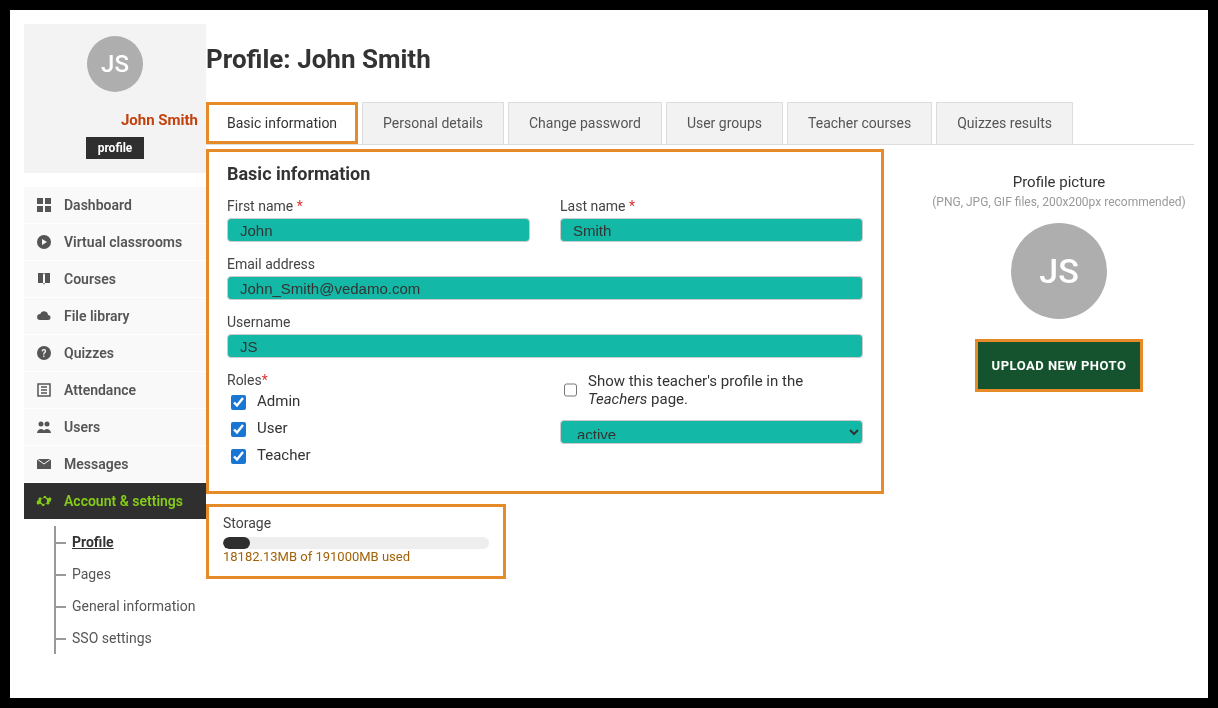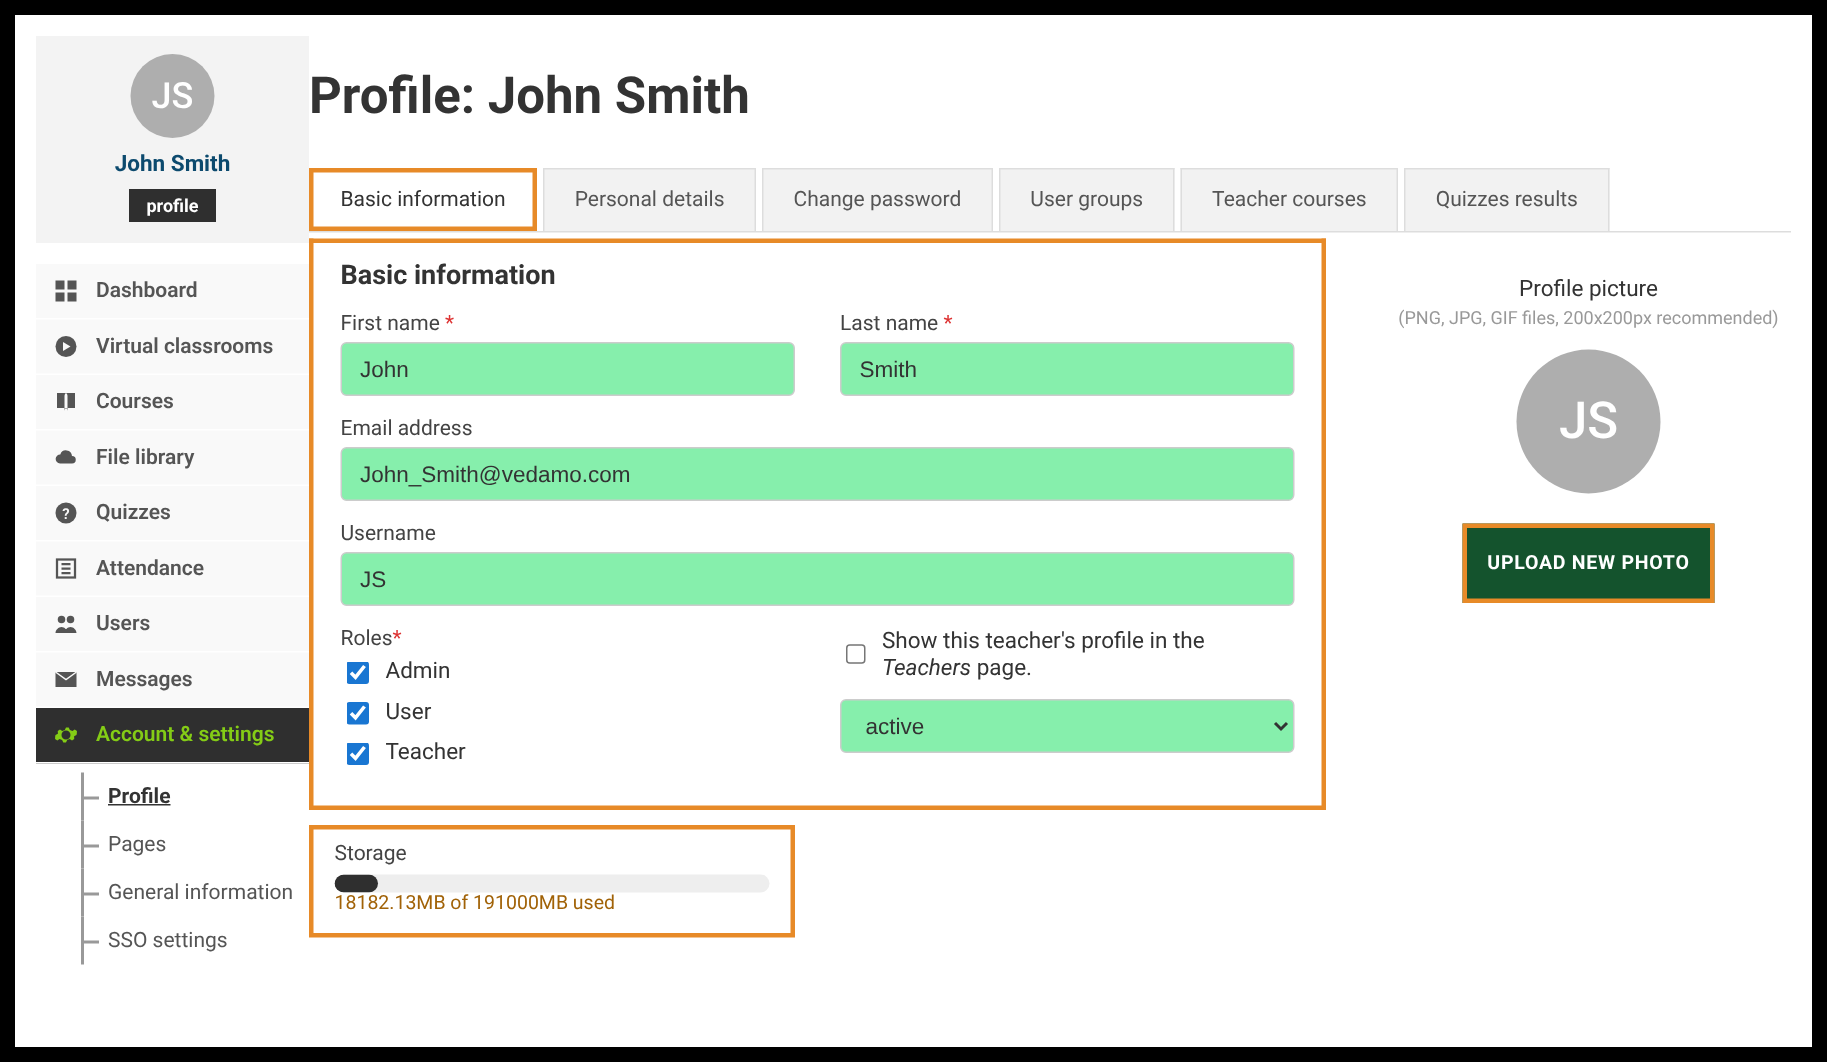--- a/index.html
+++ b/index.html
@@ -23,21 +23,21 @@
     background: #f3f3f3;
     padding: 12px 8px 14px;
     text-align: center;
   }
   .avatar {
     width: 56px; height:56px; border-radius: 50%;
     background: #aeaeae; color: #fff;
     display:inline-flex; align-items:center; justify-content:center;
     font-size: 24px; font-weight: 500;
   }
-  .profile-name { font-weight: 700; margin-top: 8px; font-size: 15px; color: #0c4a6e; }
+  .profile-name { font-weight: 700; margin-top: 19px; font-size: 15px; color: #c2410c; text-align: right; }
   .profile-badge {
     display:inline-block; margin-top:8px;
     background:#2f2f2f; color:#fff; font-size:12px; font-weight:700;
     padding:4px 12px;
   }
   .nav { margin-top: 14px; }
   .nav-item {
     display:flex; align-items:center; gap:12px;
     padding: 10px 12px;
     font-size: 14px; font-weight:600;
@@ -59,21 +59,21 @@
   .subnav-item::before {
     content:""; position:absolute; left:0; top:0; bottom:0;
     border-left: 2px solid #999;
   }
   .subnav-item::after {
     content:""; position:absolute; left:0; top:50%; width:12px; border-top:2px solid #999;
   }
   .subnav-item.selected { font-weight:700; text-decoration: underline; color:#333; }
   
   .main { flex:1; padding-top: 20px; }
-  .page-title { font-size: 34px; font-weight:700; margin:0 0 28px 0; color:#333; }
+  .page-title { font-size: 26px; font-weight:700; margin:0 0 28px 0; color:#333; }
   .tabs { display:flex; border-bottom: 1px solid #ddd; }
   .tab {
     padding: 12px 20px; font-size: 14px; color:#555;
     background:#f2f2f2; border:1px solid #ddd; border-bottom:none;
     margin-right:4px; cursor:pointer;
   }
   .tab.active {
     background:#fff; color:#333; border:3px solid #e78a28; border-bottom:3px solid #e78a28;
     padding:10px 18px;
   }
@@ -88,33 +88,33 @@
   }
   .form-panel::before {
     content:""; position:absolute; top:0; left:-3px; right:-3px; height:3px; background:#e78a28;
   }
   .panel-title { font-size:18px; font-weight:700; margin:0 0 14px 0; color:#333; }
   .row2 { display:flex; gap: 30px; }
   .col { flex:1; min-width:0; }
   label.fld { display:block; font-size:14px; color:#444; margin-bottom:4px; }
   .req { color:#d33; }
   input.ctl, select.ctl {
-    width:100%; height:36px; padding:4px 12px;
+    width:100%; height:24px; padding:4px 12px;
     border:1px solid #ccc; border-radius:4px; font-size:15px; color:#333;
-    background:#86efac;
+    background:#14b8a6;
   }
   .field { margin-bottom: 14px; }
   .check-row { display:flex; align-items:flex-start; gap:8px; font-size:15px; color:#333; margin-bottom:6px; }
   .check-row input { width:15px; height:15px; accent-color:#1976d2; margin-top:3px; }
   .show-teacher { display:flex; align-items:center; gap:8px; font-size:15px; margin-bottom:12px; }
   .show-teacher input { width:14px; height:14px; margin-top:3px; }
   .teachers-em { font-style: italic; }
   .storage-box {
     border:3px solid #e78a28; margin-top:10px; padding: 8px 14px 12px;
-    width: 324px;
+    width: 300px;
   }
   .storage-title { font-size:14px; color:#444; margin-bottom:6px; }
   .progress { width:100%; height:12px; background:#eee; border-radius:6px; overflow:hidden; }
   .progress-fill { height:100%; width:10%; background:#2f2f2f; border-radius:6px; }
   .storage-text { font-size:13px; color:#a16207; }
   
   .picture-pane { width:270px; text-align:center; padding-top: 24px; }
   .pp-title { font-size:15px; color:#333; margin-bottom:4px; }
   .pp-hint { font-size:12px; color:#999; margin-bottom:14px; }
   .pp-avatar {

